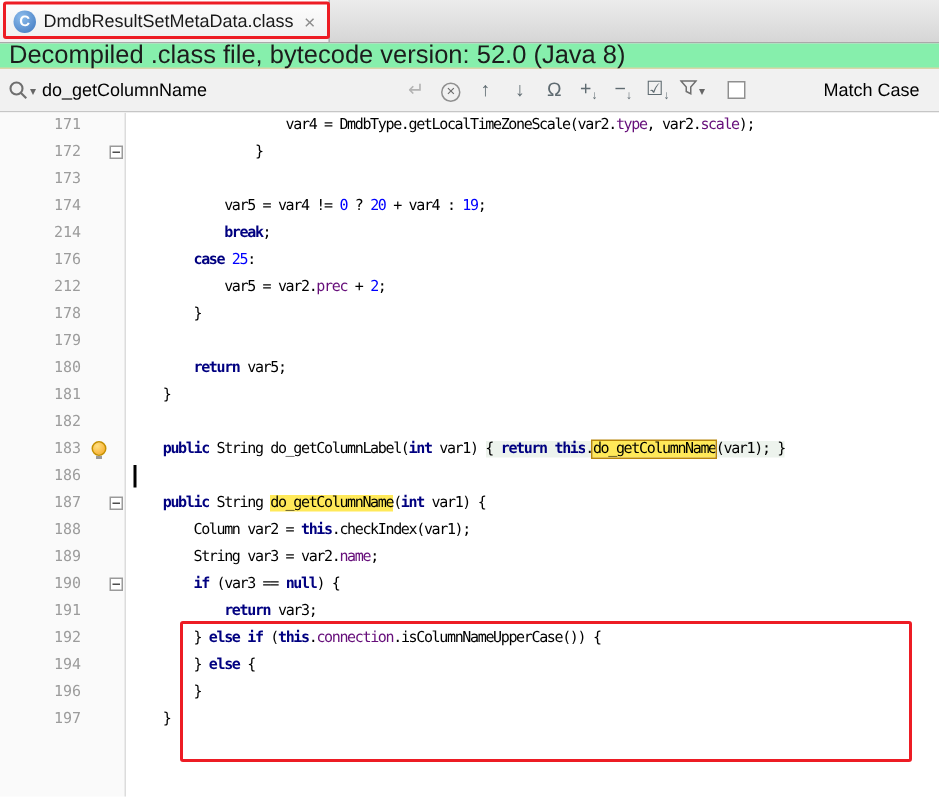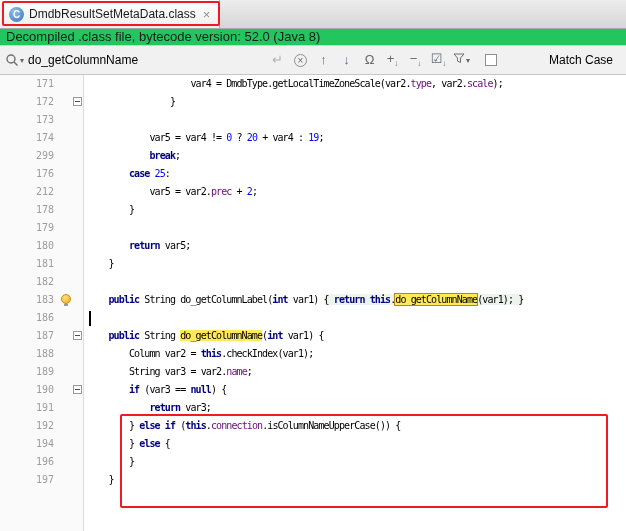--- a/index.html
+++ b/index.html
@@ -14,22 +14,22 @@
          background:linear-gradient(#FEFEFE,#EFEFEF);
          border-right:1px solid #ADADAD; font-size:12px; color:#1a1a1a; cursor:default; }
   .class-icon { width:15px; height:15px; border-radius:50%;
                 background:radial-gradient(circle at 35% 30%, #8CBCEC, #3E76BE);
                 color:#fff; font-size:10px; font-weight:bold; line-height:15px;
                 text-align:center; margin-right:5px; flex:none; }
   .tab-label { white-space:nowrap;text-align:center; }
   .tab-close { color:#8d8d8d; font-size:13px; margin-left:7px; cursor:pointer; }
 
   
-  .banner { height:17px; background:#22c55e; border-bottom:1px solid #D9D6A8;
-            font-size:13px; line-height:16px; padding-left:6px; color:#1c1c1c; }
+  .banner { height:17px; background:#86efac; border-bottom:1px solid #D9D6A8;
+            font-size:17px; line-height:16px; padding-left:6px; color:#1c1c1c; }
 
   
   .findbar { height:29px; background:#F1F1F1; border-bottom:1px solid #C6C6C6;
              display:flex; align-items:center; padding:0 5px; font-size:12px; }
   .mag-wrap { display:flex; align-items:center; margin-right:4px; flex:none; }
   .chev { font-size:8px; color:#666; margin-left:1px; }
   .search-input { border:none; outline:none; background:transparent; width:238px;
                   font-size:12px; color:#000; font-family:"Liberation Sans",sans-serif; }
   .fb-icon { width:23px; text-align:center; color:#5f6b71; font-size:13px;
              cursor:pointer; flex:none; position:relative; line-height:26px; }
@@ -128,21 +128,21 @@
     </label>
   </div>
 
   <div class="editor">
     <div class="gutter-bg"></div>
     <div class="code-lines">
         <div class="line"><span class="ln">171</span><span class="gicon"></span><span class="gfold"></span><span class="codetext"><span class="s-p">                    var4 = DmdbType.getLocalTimeZoneScale(var2.</span><span class="s-f">type</span><span class="s-p">, var2.</span><span class="s-f">scale</span><span class="s-p">);</span></span></div>
         <div class="line"><span class="ln">172</span><span class="gicon"></span><span class="gfold"><span class="foldbox"></span></span><span class="codetext"><span class="s-p">                }</span></span></div>
         <div class="line"><span class="ln">173</span><span class="gicon"></span><span class="gfold"></span><span class="codetext"></span></div>
         <div class="line"><span class="ln">174</span><span class="gicon"></span><span class="gfold"></span><span class="codetext"><span class="s-p">            var5 = var4 != </span><span class="s-n">0</span><span class="s-p"> ? </span><span class="s-n">20</span><span class="s-p"> + var4 : </span><span class="s-n">19</span><span class="s-p">;</span></span></div>
-        <div class="line"><span class="ln">299</span><span class="gicon"></span><span class="gfold"></span><span class="codetext"><span class="s-p">            </span><span class="s-k">break</span><span class="s-p">;</span></span></div>
+        <div class="line"><span class="ln">214</span><span class="gicon"></span><span class="gfold"></span><span class="codetext"><span class="s-p">            </span><span class="s-k">break</span><span class="s-p">;</span></span></div>
         <div class="line"><span class="ln">176</span><span class="gicon"></span><span class="gfold"></span><span class="codetext"><span class="s-p">        </span><span class="s-k">case </span><span class="s-n">25</span><span class="s-p">:</span></span></div>
         <div class="line"><span class="ln">212</span><span class="gicon"></span><span class="gfold"></span><span class="codetext"><span class="s-p">            var5 = var2.</span><span class="s-f">prec</span><span class="s-p"> + </span><span class="s-n">2</span><span class="s-p">;</span></span></div>
         <div class="line"><span class="ln">178</span><span class="gicon"></span><span class="gfold"></span><span class="codetext"><span class="s-p">        }</span></span></div>
         <div class="line"><span class="ln">179</span><span class="gicon"></span><span class="gfold"></span><span class="codetext"></span></div>
         <div class="line"><span class="ln">180</span><span class="gicon"></span><span class="gfold"></span><span class="codetext"><span class="s-p">        </span><span class="s-k">return</span><span class="s-p"> var5;</span></span></div>
         <div class="line"><span class="ln">181</span><span class="gicon"></span><span class="gfold"></span><span class="codetext"><span class="s-p">    }</span></span></div>
         <div class="line"><span class="ln">182</span><span class="gicon"></span><span class="gfold"></span><span class="codetext"></span></div>
         <div class="line"><span class="ln">183</span><span class="gicon"><span class="bulb"></span></span><span class="gfold"></span><span class="codetext"><span class="s-p">    </span><span class="s-k">public </span><span class="s-p">String do_getColumnLabel(</span><span class="s-k">int</span><span class="s-p"> var1) </span><span class="s-p bg-fold">{ </span><span class="s-k bg-fold">return </span><span class="s-k bg-fold">this</span><span class="s-p bg-fold">.</span><span class="s-hlc bg-fold">do_getColumnName</span><span class="s-p bg-fold">(var1); }</span></span></div>
         <div class="line"><span class="ln">186</span><span class="gicon"></span><span class="gfold"></span><span class="codetext"><span class="caret"></span></span></div>
         <div class="line"><span class="ln">187</span><span class="gicon"></span><span class="gfold"><span class="foldbox"></span></span><span class="codetext"><span class="s-p">    </span><span class="s-k">public </span><span class="s-p">String </span><span class="s-hl">do_getColumnName</span><span class="s-p">(</span><span class="s-k">int</span><span class="s-p"> var1) {</span></span></div>

